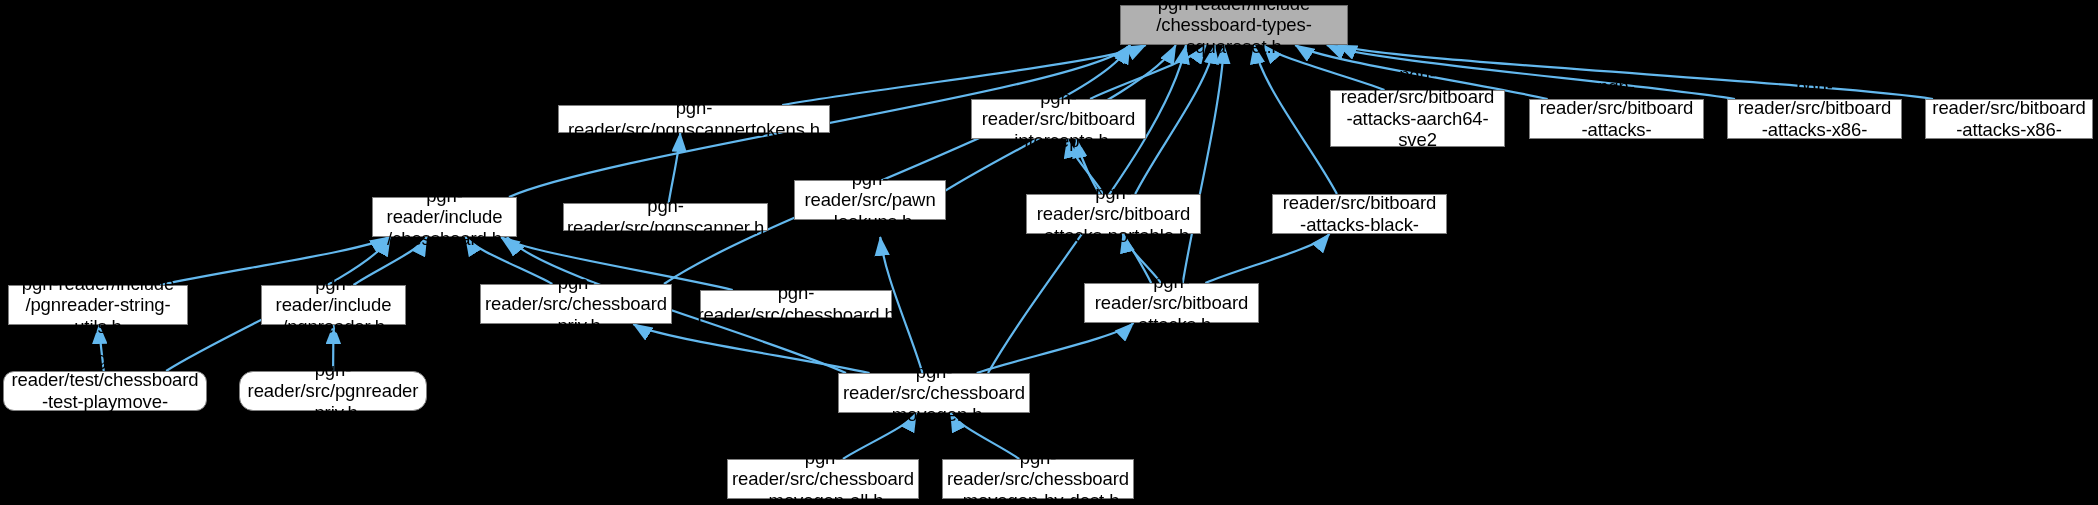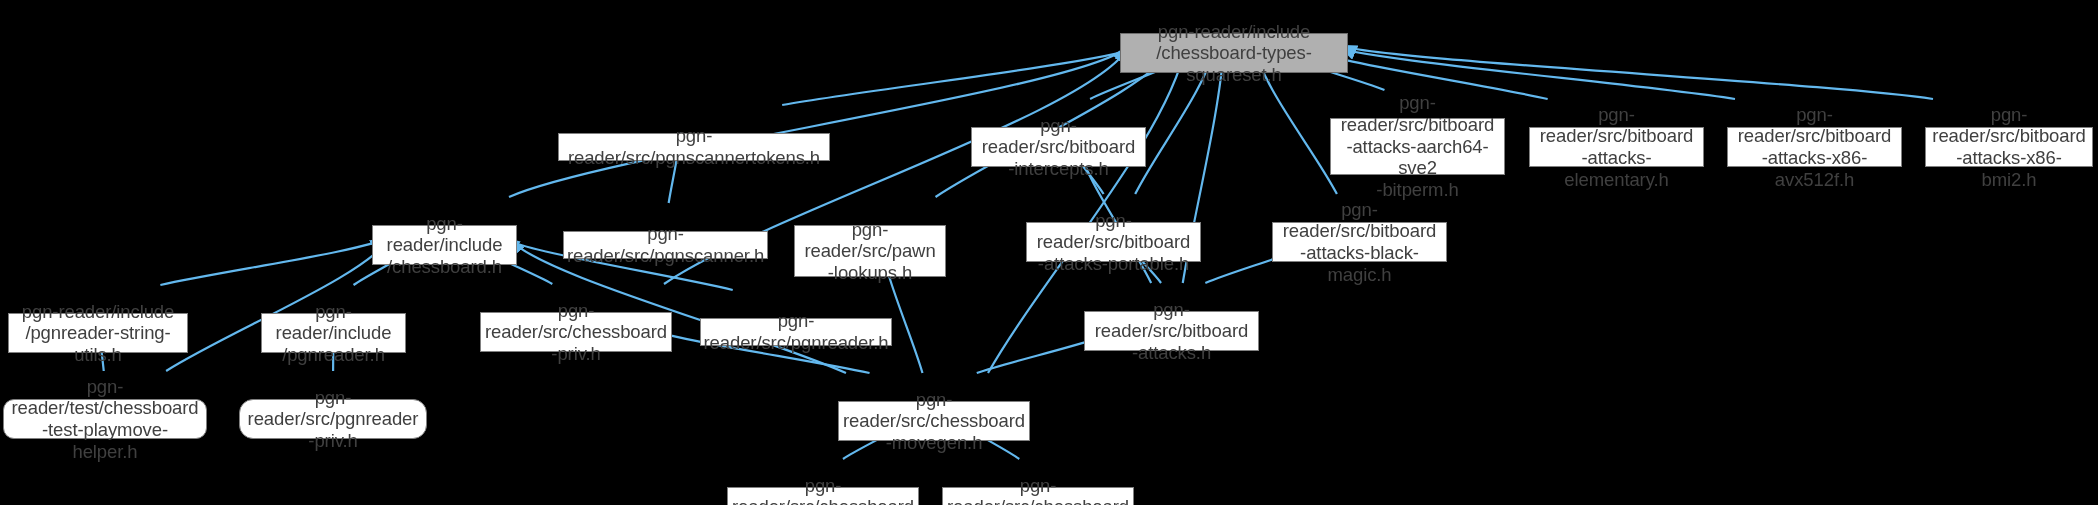--- a/index.html
+++ b/index.html
@@ -31,27 +31,26 @@
   }
   .gnode {
     position: absolute;
     box-sizing: border-box;
     background: #ffffff;
     border: 1.6px solid #808080;
     display: flex;
     align-items: center;
     justify-content: center;
     text-align: center;
-    color: #404040;
+    color: #000000;
     font-size: 18.5px;
     line-height: 1.17;
     letter-spacing: -0.1px;
     white-space: pre-line;
     padding: 2px 7px;
-    margin-top: 28px;
   }
   .gnode.root {
     background: #b0b0b0;
     border-color: #6e6e6e;
   }
 </style>
 </head>
 <body>
 
 <div id="graph-root">
@@ -107,33 +106,33 @@
 -bitperm.h</div>
       <div class="gnode" style="left: 1529px; top: 99px; width: 175px; height: 40px;">pgn-reader/src/bitboard
 -attacks-elementary.h</div>
       <div class="gnode" style="left: 1727px; top: 99px; width: 175px; height: 40px;">pgn-reader/src/bitboard
 -attacks-x86-avx512f.h</div>
       <div class="gnode" style="left: 1925px; top: 99px; width: 168px; height: 40px;">pgn-reader/src/bitboard
 -attacks-x86-bmi2.h</div>
       <div class="gnode" style="left: 372px; top: 197px; width: 145px; height: 40px;">pgn-reader/include
 /chessboard.h</div>
       <div class="gnode" style="left: 563px; top: 203px; width: 205px; height: 28px;">pgn-reader/src/pgnscanner.h</div>
-      <div class="gnode" style="left: 794px; top: 197px; width: 152px; height: 52px;">pgn-reader/src/pawn
+      <div class="gnode" style="left: 794px; top: 180px; width: 152px; height: 40px;">pgn-reader/src/pawn
 -lookups.h</div>
       <div class="gnode" style="left: 1026px; top: 194px; width: 175px; height: 40px;">pgn-reader/src/bitboard
 -attacks-portable.h</div>
       <div class="gnode" style="left: 1272px; top: 194px; width: 175px; height: 40px;">pgn-reader/src/bitboard
 -attacks-black-magic.h</div>
       <div class="gnode" style="left: 8px; top: 285px; width: 180px; height: 40px;">pgn-reader/include
 /pgnreader-string-utils.h</div>
       <div class="gnode" style="left: 261px; top: 285px; width: 145px; height: 40px;">pgn-reader/include
 /pgnreader.h</div>
       <div class="gnode" style="left: 480px; top: 284px; width: 192px; height: 40px;">pgn-reader/src/chessboard
 -priv.h</div>
-      <div class="gnode" style="left: 700px; top: 290px; width: 192px; height: 28px;">pgn-reader/src/pgnreader.h</div>
+      <div class="gnode" style="left: 700px; top: 290px; width: 192px; height: 28px;">pgn-reader/src/chessboard.h</div>
       <div class="gnode" style="left: 1084px; top: 283px; width: 175px; height: 40px;">pgn-reader/src/bitboard
 -attacks.h</div>
       <div class="gnode" style="left: 3px; top: 371px; width: 204px; height: 40px; border-radius: 11px;">pgn-reader/test/chessboard
 -test-playmove-helper.h</div>
       <div class="gnode" style="left: 239px; top: 371px; width: 188px; height: 40px; border-radius: 14px;">pgn-reader/src/pgnreader
 -priv.h</div>
       <div class="gnode" style="left: 838px; top: 373px; width: 192px; height: 40px;">pgn-reader/src/chessboard
 -movegen.h</div>
       <div class="gnode" style="left: 727px; top: 459px; width: 192px; height: 40px;">pgn-reader/src/chessboard
 -movegen-all.h</div>

